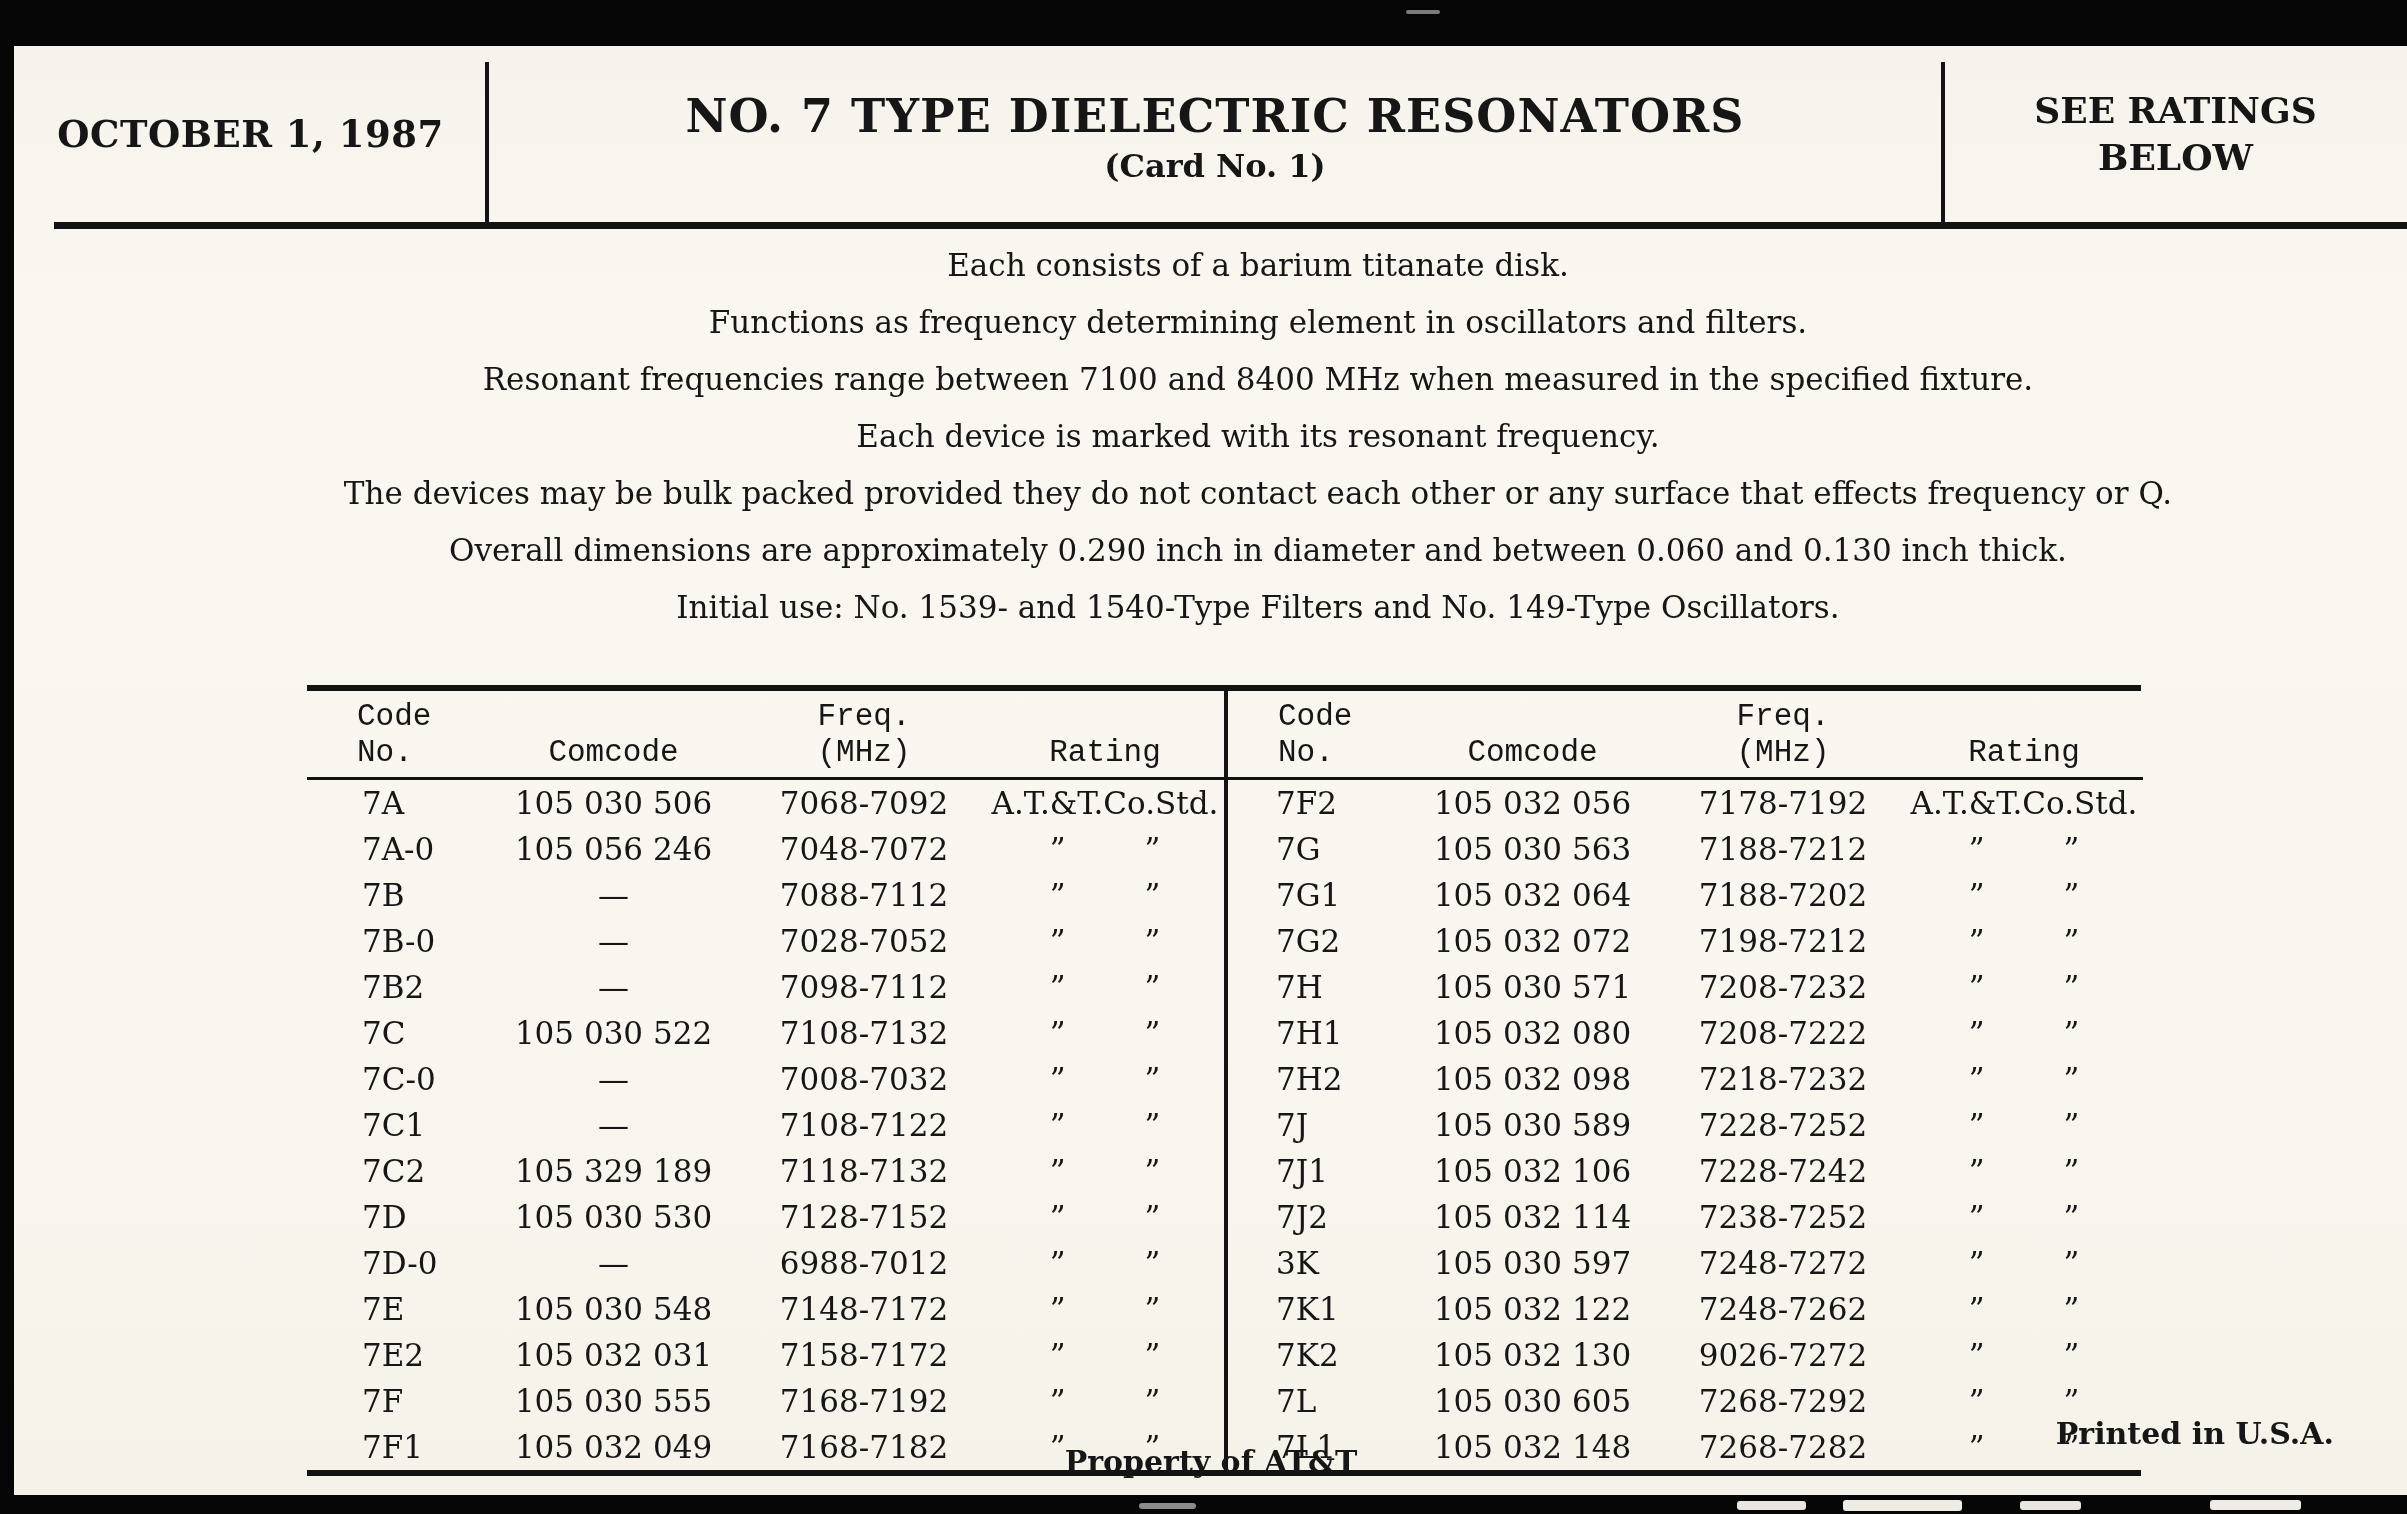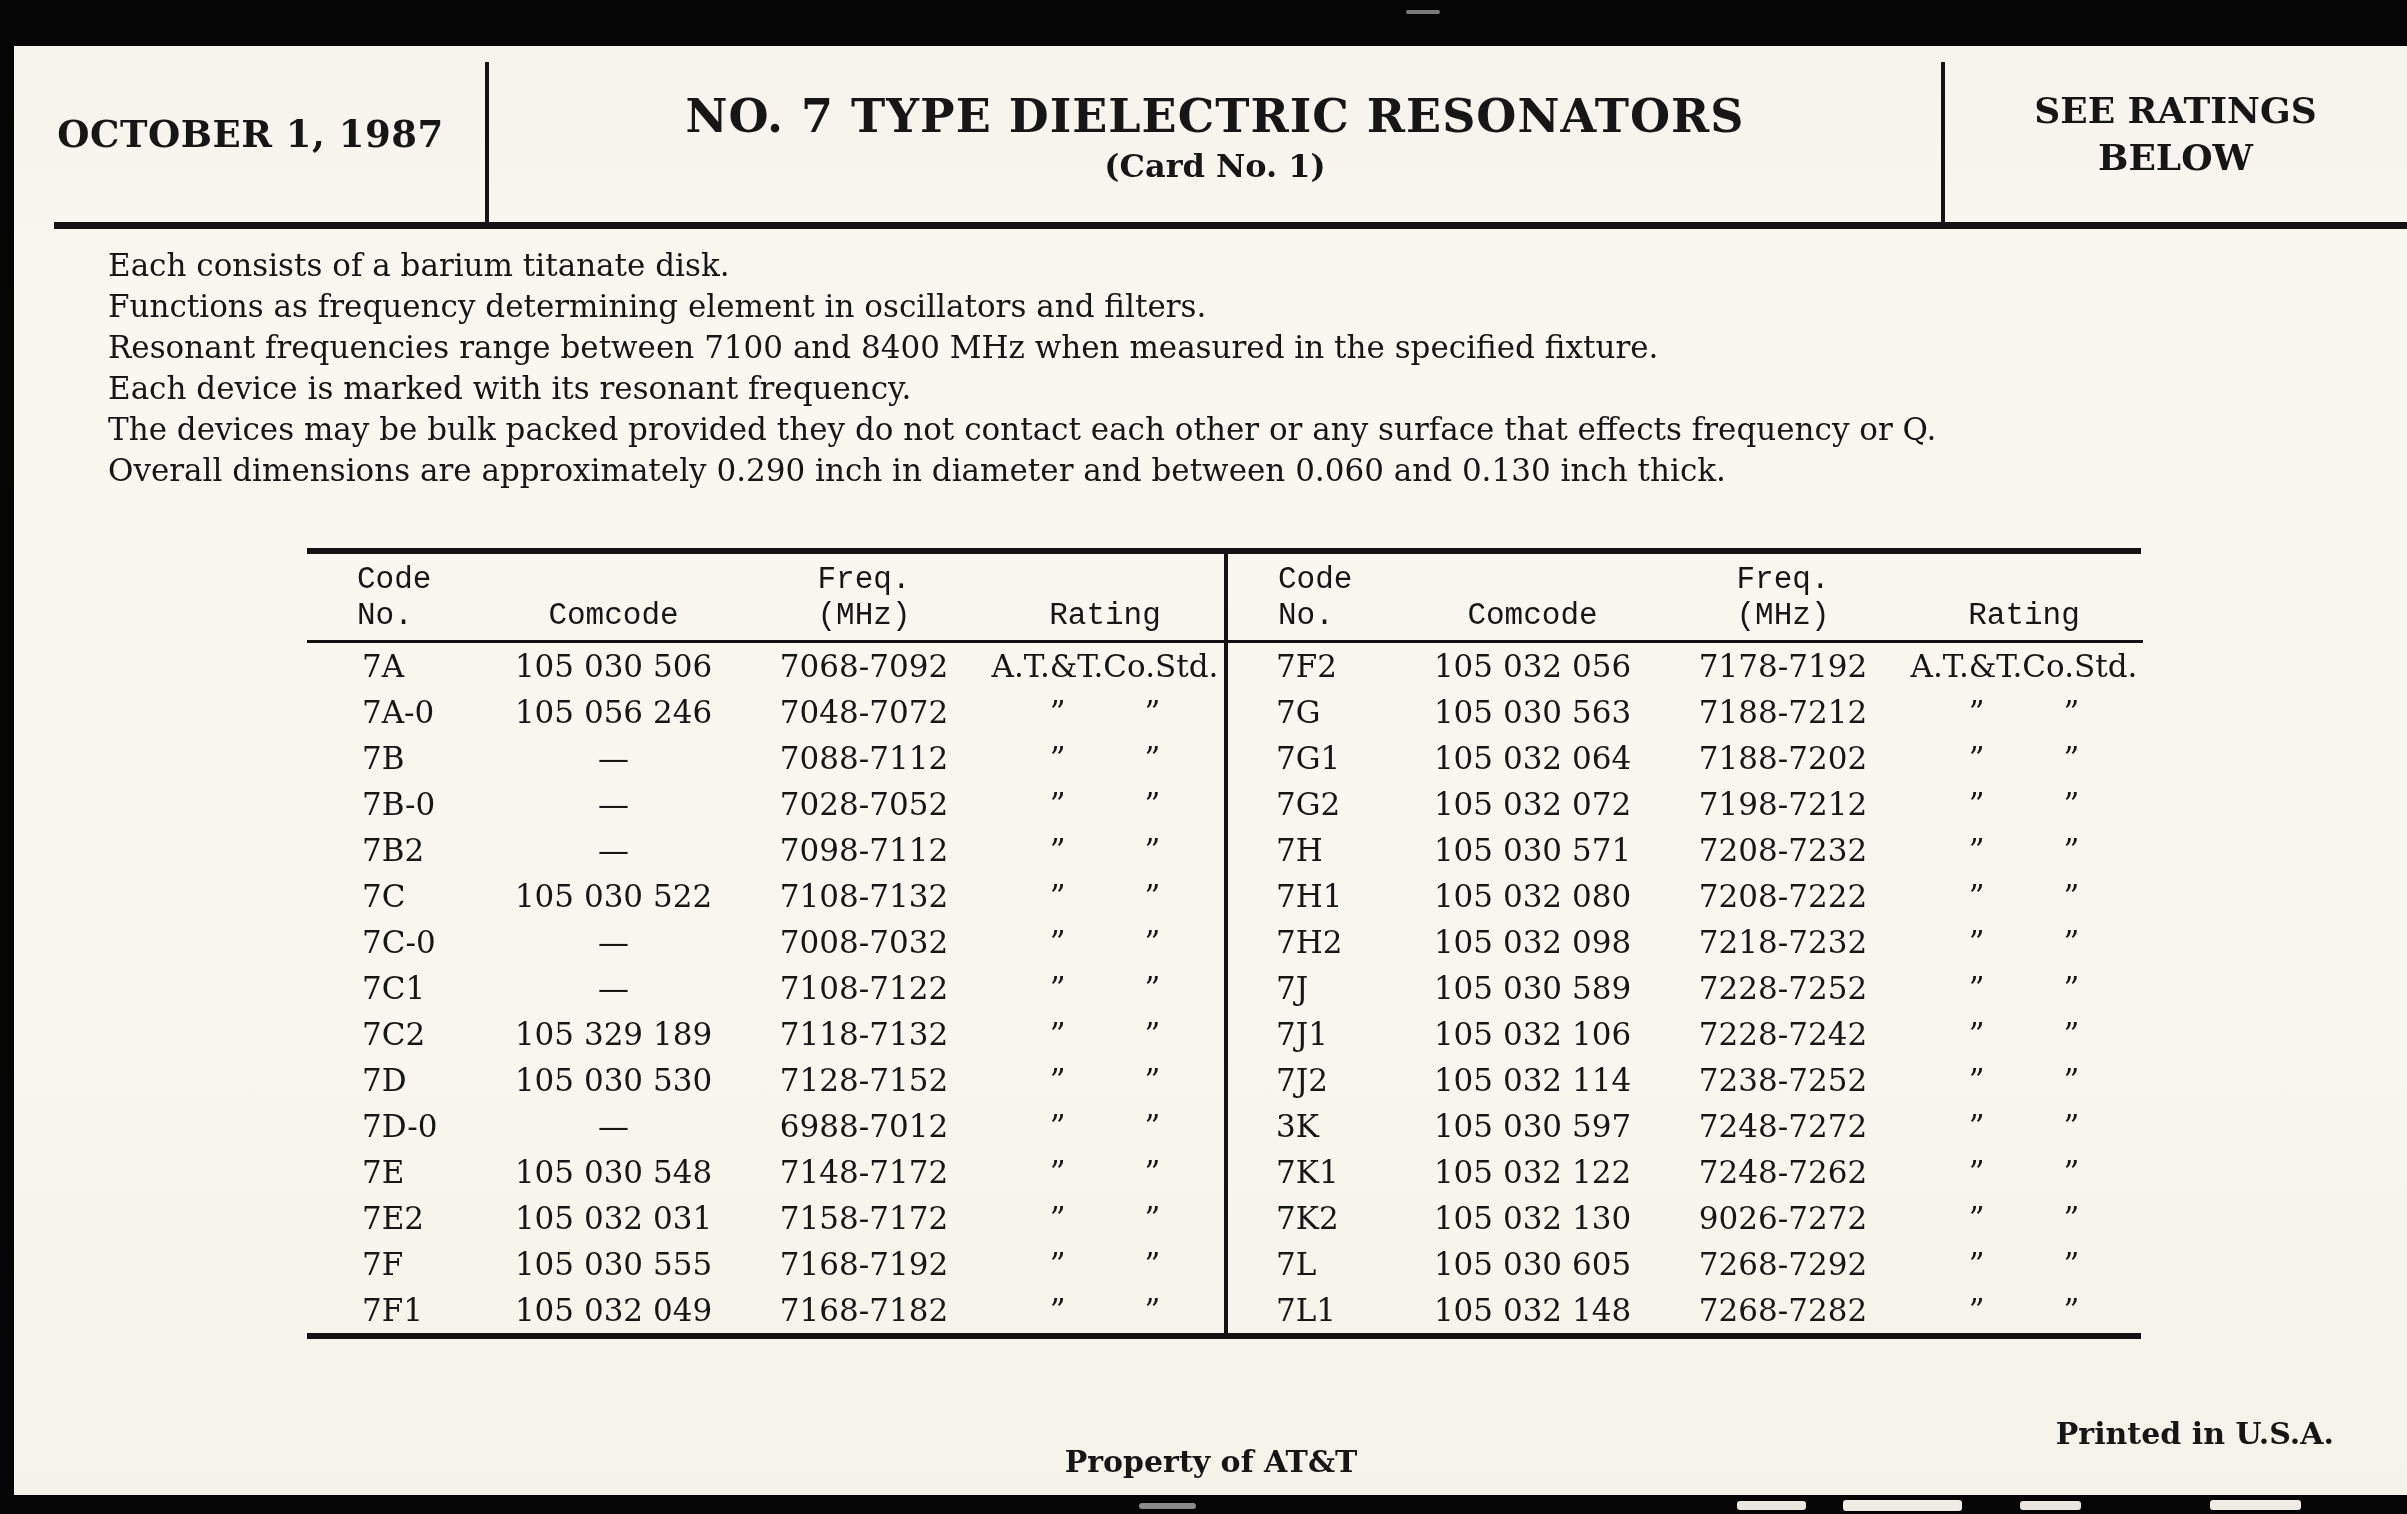--- a/index.html
+++ b/index.html
@@ -45,21 +45,21 @@
     font-size: 36px; font-weight: bold; text-align: center;
     white-space: pre-line; line-height: 1.3;
   }
   .vdiv { position: absolute; top: 16px; bottom: 0; width: 4px; background: #131313; }
   .vdiv.v1 { left: 471px; }
   .vdiv.v2 { left: 1927px; }
   .thick-rule { height: 7px; background: #131313; margin-left: 40px; }
 
   
   .description { margin: 16px 0 0 94px; font-size: 31px; line-height: 41px; }
-  .description p { margin: 0; }
+  .description p { margin: 16px; text-align: center; }
 
   
   .tables {
     position: relative;
     margin: 57px 0 0 293px;
     width: 1834px;
     display: flex;
     border-top: 6px solid #131313;
     border-bottom: 6px solid #131313;
   }
@@ -129,20 +129,21 @@
     </div>
     <div class="thick-rule"></div>
 
     <div class="description">
       <p>Each consists of a barium titanate disk.</p>
       <p>Functions as frequency determining element in oscillators and filters.</p>
       <p>Resonant frequencies range between 7100 and 8400 MHz when measured in the specified fixture.</p>
       <p>Each device is marked with its resonant frequency.</p>
       <p>The devices may be bulk packed provided they do not contact each other or any surface that effects frequency or Q.</p>
       <p>Overall dimensions are approximately 0.290 inch in diameter and between 0.060 and 0.130 inch thick.</p>
+      <p>Initial use: No. 1539- and 1540-Type Filters and No. 149-Type Oscillators.</p>
     </div>
 
     <div class="tables">
       <table class="half left-half">
         <colgroup>
           <col class="c-code">
             <col class="c-comcode">
             <col class="c-freq">
             <col class="c-rating">
         </colgroup>

